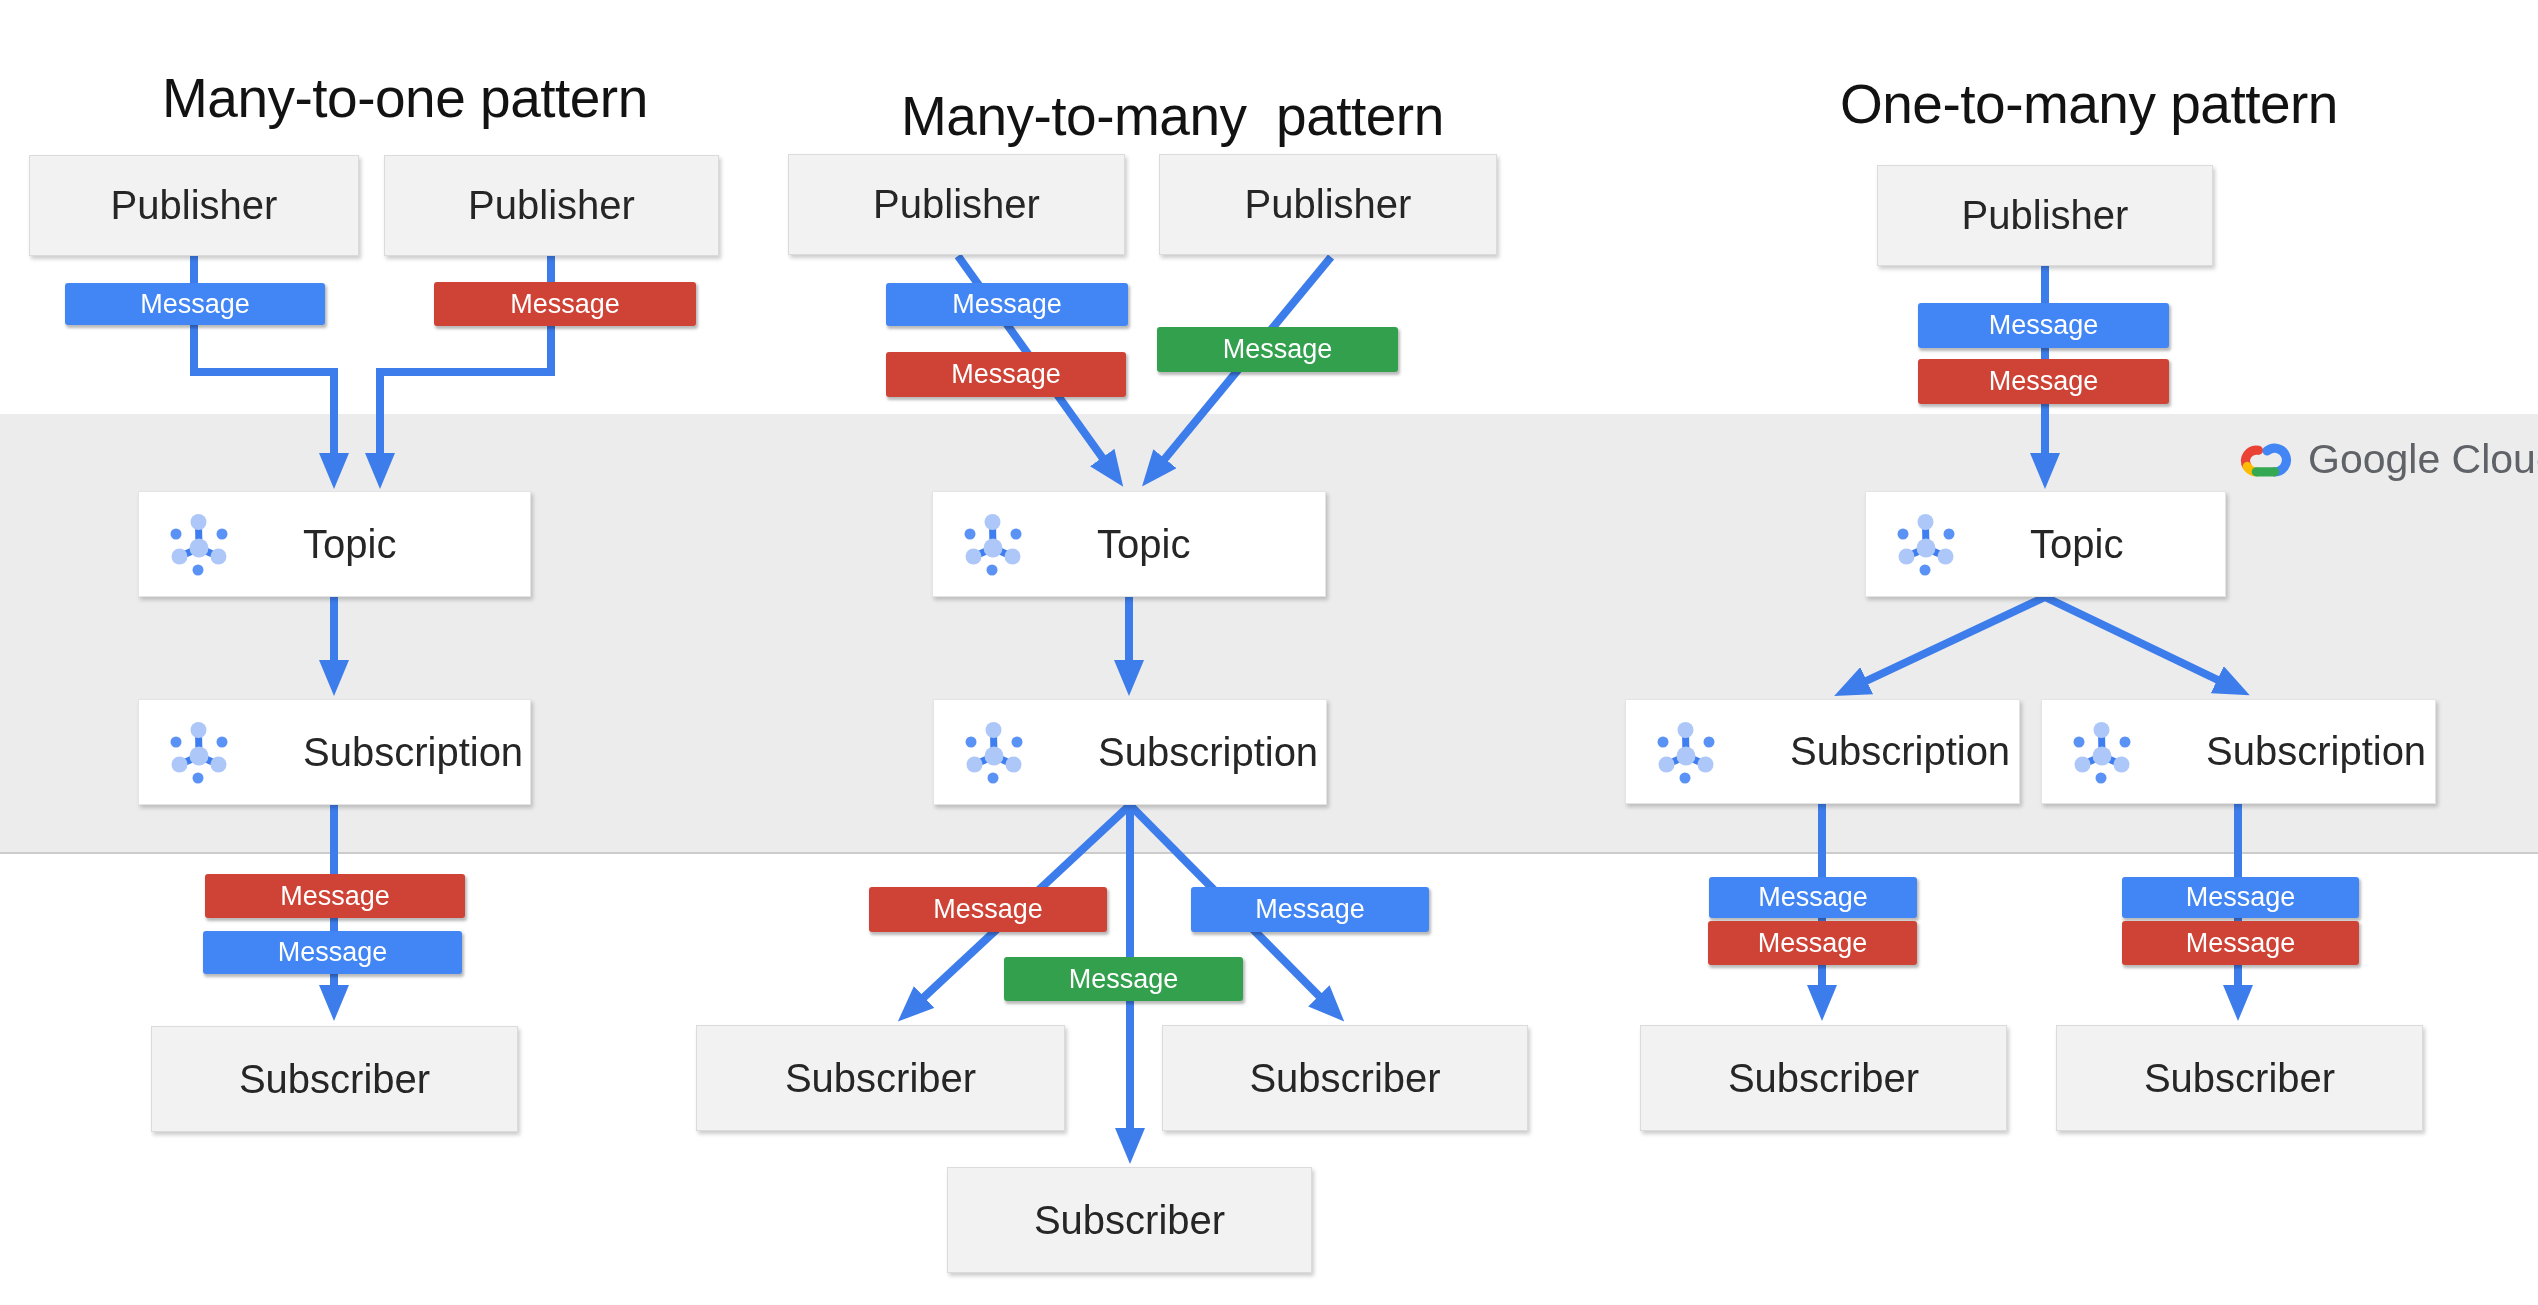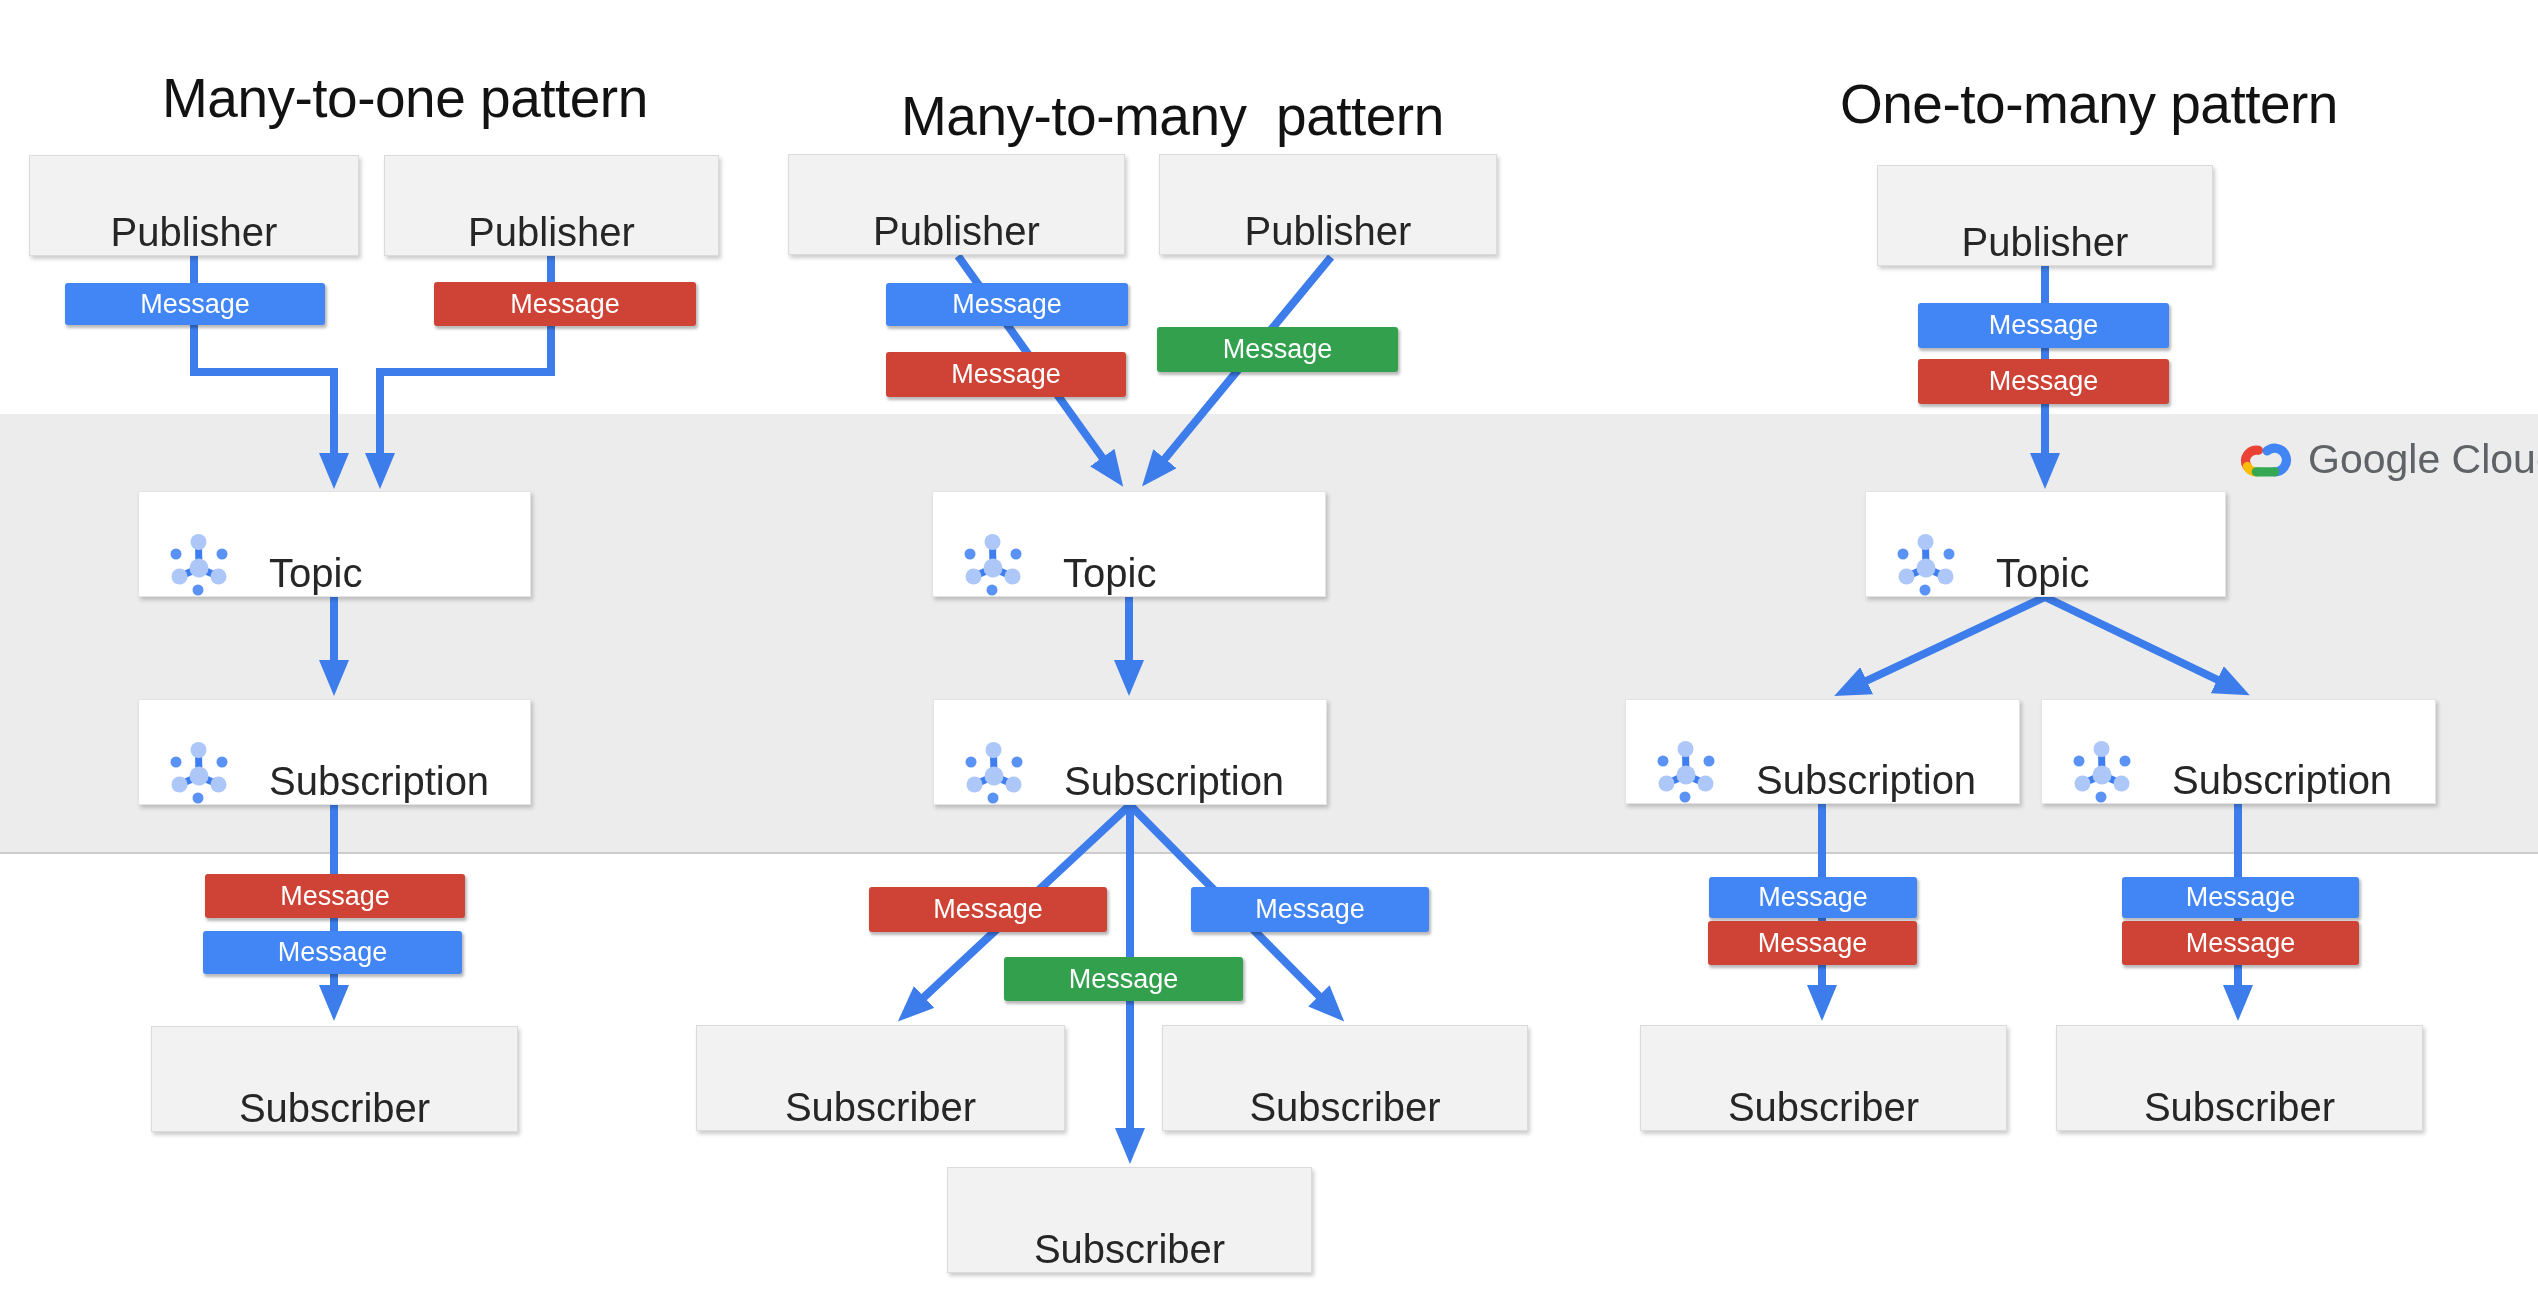--- a/index.html
+++ b/index.html
@@ -11,29 +11,29 @@
         background:var(--c-band,#ECECEC);border-bottom:2px solid #CCCCCC;z-index:0;}
 
   
   .wires{position:absolute;left:0;top:0;width:2538px;height:1305px;z-index:1;pointer-events:none;}
 
   
   .pattern-title{position:absolute;z-index:2;font-size:55px;color:var(--c-title,#121212);
                  white-space:pre;letter-spacing:-0.5px;}
 
   
-  .node{position:absolute;z-index:2;display:flex;align-items:flex-end;justify-content:center;
+  .node{position:absolute;z-index:2;display:flex;align-items:center;justify-content:center;
         font-size:40px;color:var(--c-label,#262626);box-sizing:border-box;}
   .gray-node{background:var(--c-grayBox,#F2F2F2);border:1px solid #DBDBDB;
              box-shadow:1.5px 2.5px 4px rgba(0,0,0,0.20);}
   .white-node{background:#ffffff;border:1px solid #E4E4E4;
               box-shadow:1.5px 2.5px 4px rgba(0,0,0,0.20);
               justify-content:flex-start;padding-left:30px;}
   .white-node .ps-icon{width:60px;height:64px;flex:0 0 auto;}
-  .white-node .node-label{margin-left:40px;}
+  .white-node .node-label{margin-left:74px;}
 
   
   .badge{position:absolute;z-index:3;display:flex;align-items:center;justify-content:center;
          color:#ffffff;font-size:27px;border-radius:3px;
          box-shadow:1.5px 2.5px 3px rgba(0,0,0,0.28);}
   .badge[data-color="blue"]{background:var(--c-blue,#4285F4);}
   .badge[data-color="red"]{background:var(--c-red,#CE4335);}
   .badge[data-color="green"]{background:var(--c-green,#33A04E);}
 
   

